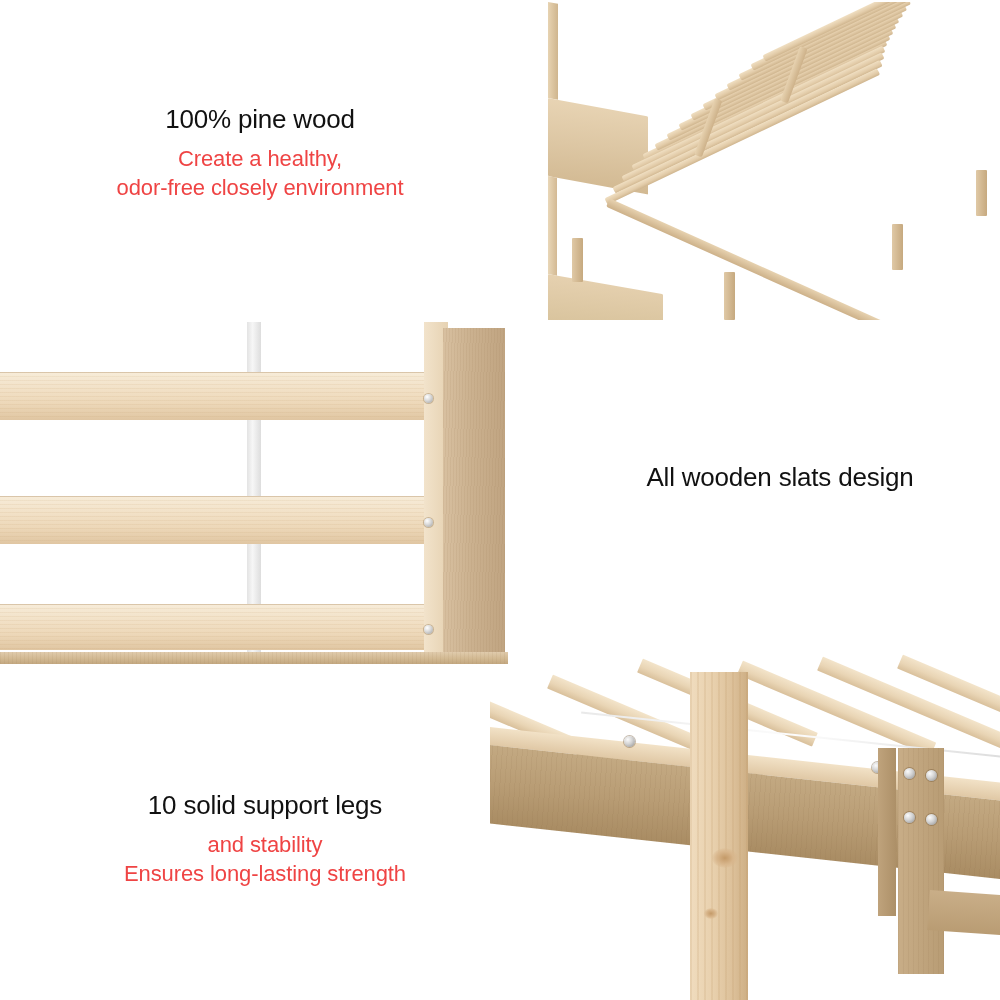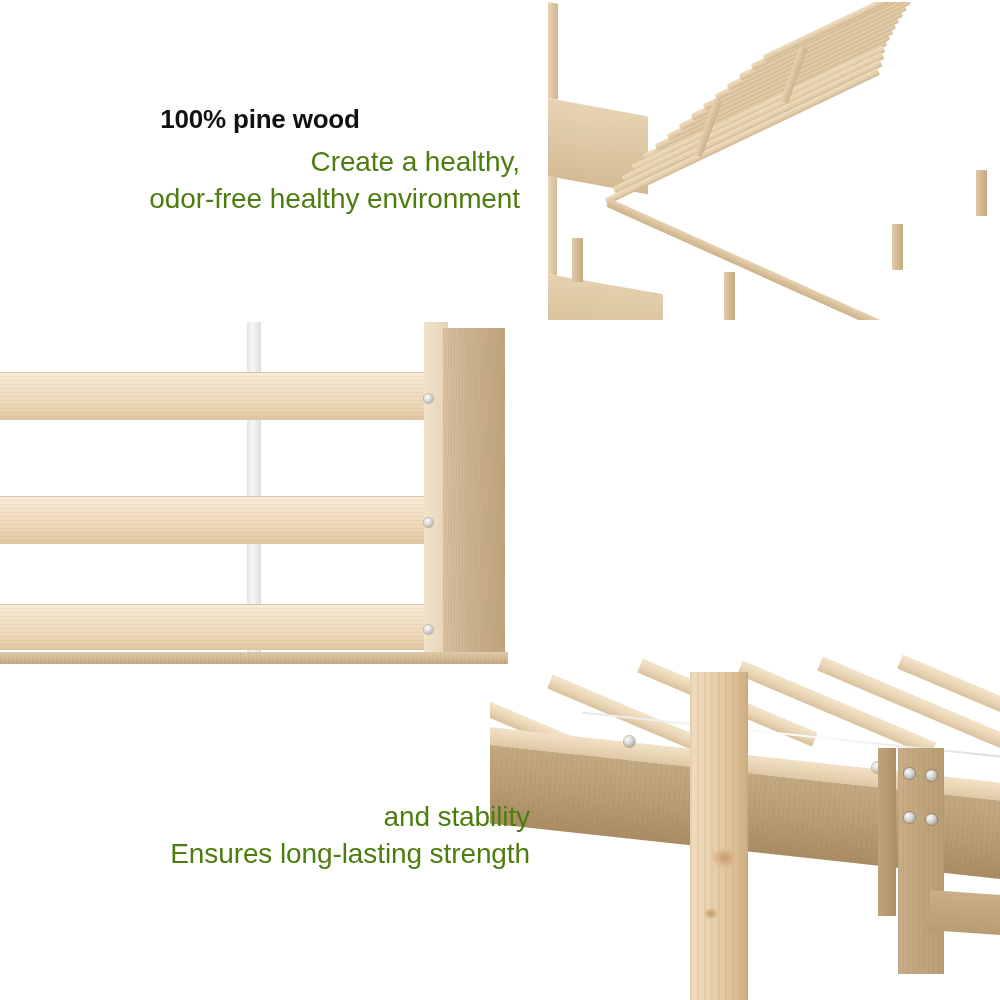--- a/index.html
+++ b/index.html
@@ -7,26 +7,26 @@
     width:1000px;height:1000px;
     background:#ffffff;
     font-family:"Liberation Sans","DejaVu Sans",sans-serif;
     overflow:hidden;position:relative;
   }
   .stage{position:relative;width:1000px;height:1000px;background:#fff;overflow:hidden;}
 
   
   .txt{position:absolute;text-align:center;}
   .head{
-    font-size:26px;font-weight:700;color:#111111;
+    font-size:26px;font-weight:400;color:#111111;
     letter-spacing:-0.2px;line-height:1.2;white-space:nowrap;
   }
   .sub{
-    font-size:28px;font-weight:400;color:#4d7c0f;
-    line-height:1.32;letter-spacing:-0.1px;text-align:right;
+    font-size:22px;font-weight:400;color:#ef4444;
+    line-height:1.32;letter-spacing:-0.1px;
   }
   #block-pine{left:0;top:104px;width:520px;}
   #block-pine .sub{margin-top:9px;}
   #block-slats{left:560px;top:462px;width:440px;}
   #block-slats .sub{margin-top:9px;}
   #block-legs{left:0px;top:790px;width:530px;}
   #block-legs .sub{margin-top:9px;}
 
   
   .photo-bed{position:absolute;left:548px;top:2px;width:452px;height:318px;overflow:hidden;}
@@ -189,27 +189,29 @@
     <div class="bolt" style="left:414px;top:160px;"></div>
     <div class="bolt" style="left:436px;top:162px;"></div>
 
     <div class="u-cross" style="left:440px;top:238px;width:80px;height:40px;transform:rotate(4deg);transform-origin:left top;"></div>
   </div>
 
   <div class="txt" id="block-pine">
     <div class="head">100% pine wood</div>
     <div class="sub">
       <div>Create a healthy,</div>
-      <div>odor-free healthy environment</div>
+      <div>odor-free closely environment</div>
     </div>
   </div>
 
   <div class="txt" id="block-slats">
+    <div class="head">All wooden slats design</div>
   </div>
 
   <div class="txt" id="block-legs">
+    <div class="head">10 solid support legs</div>
     <div class="sub">
       <div>and stability</div>
       <div>Ensures long-lasting strength</div>
     </div>
   </div>
 
 </div>
 
 </body></html>

